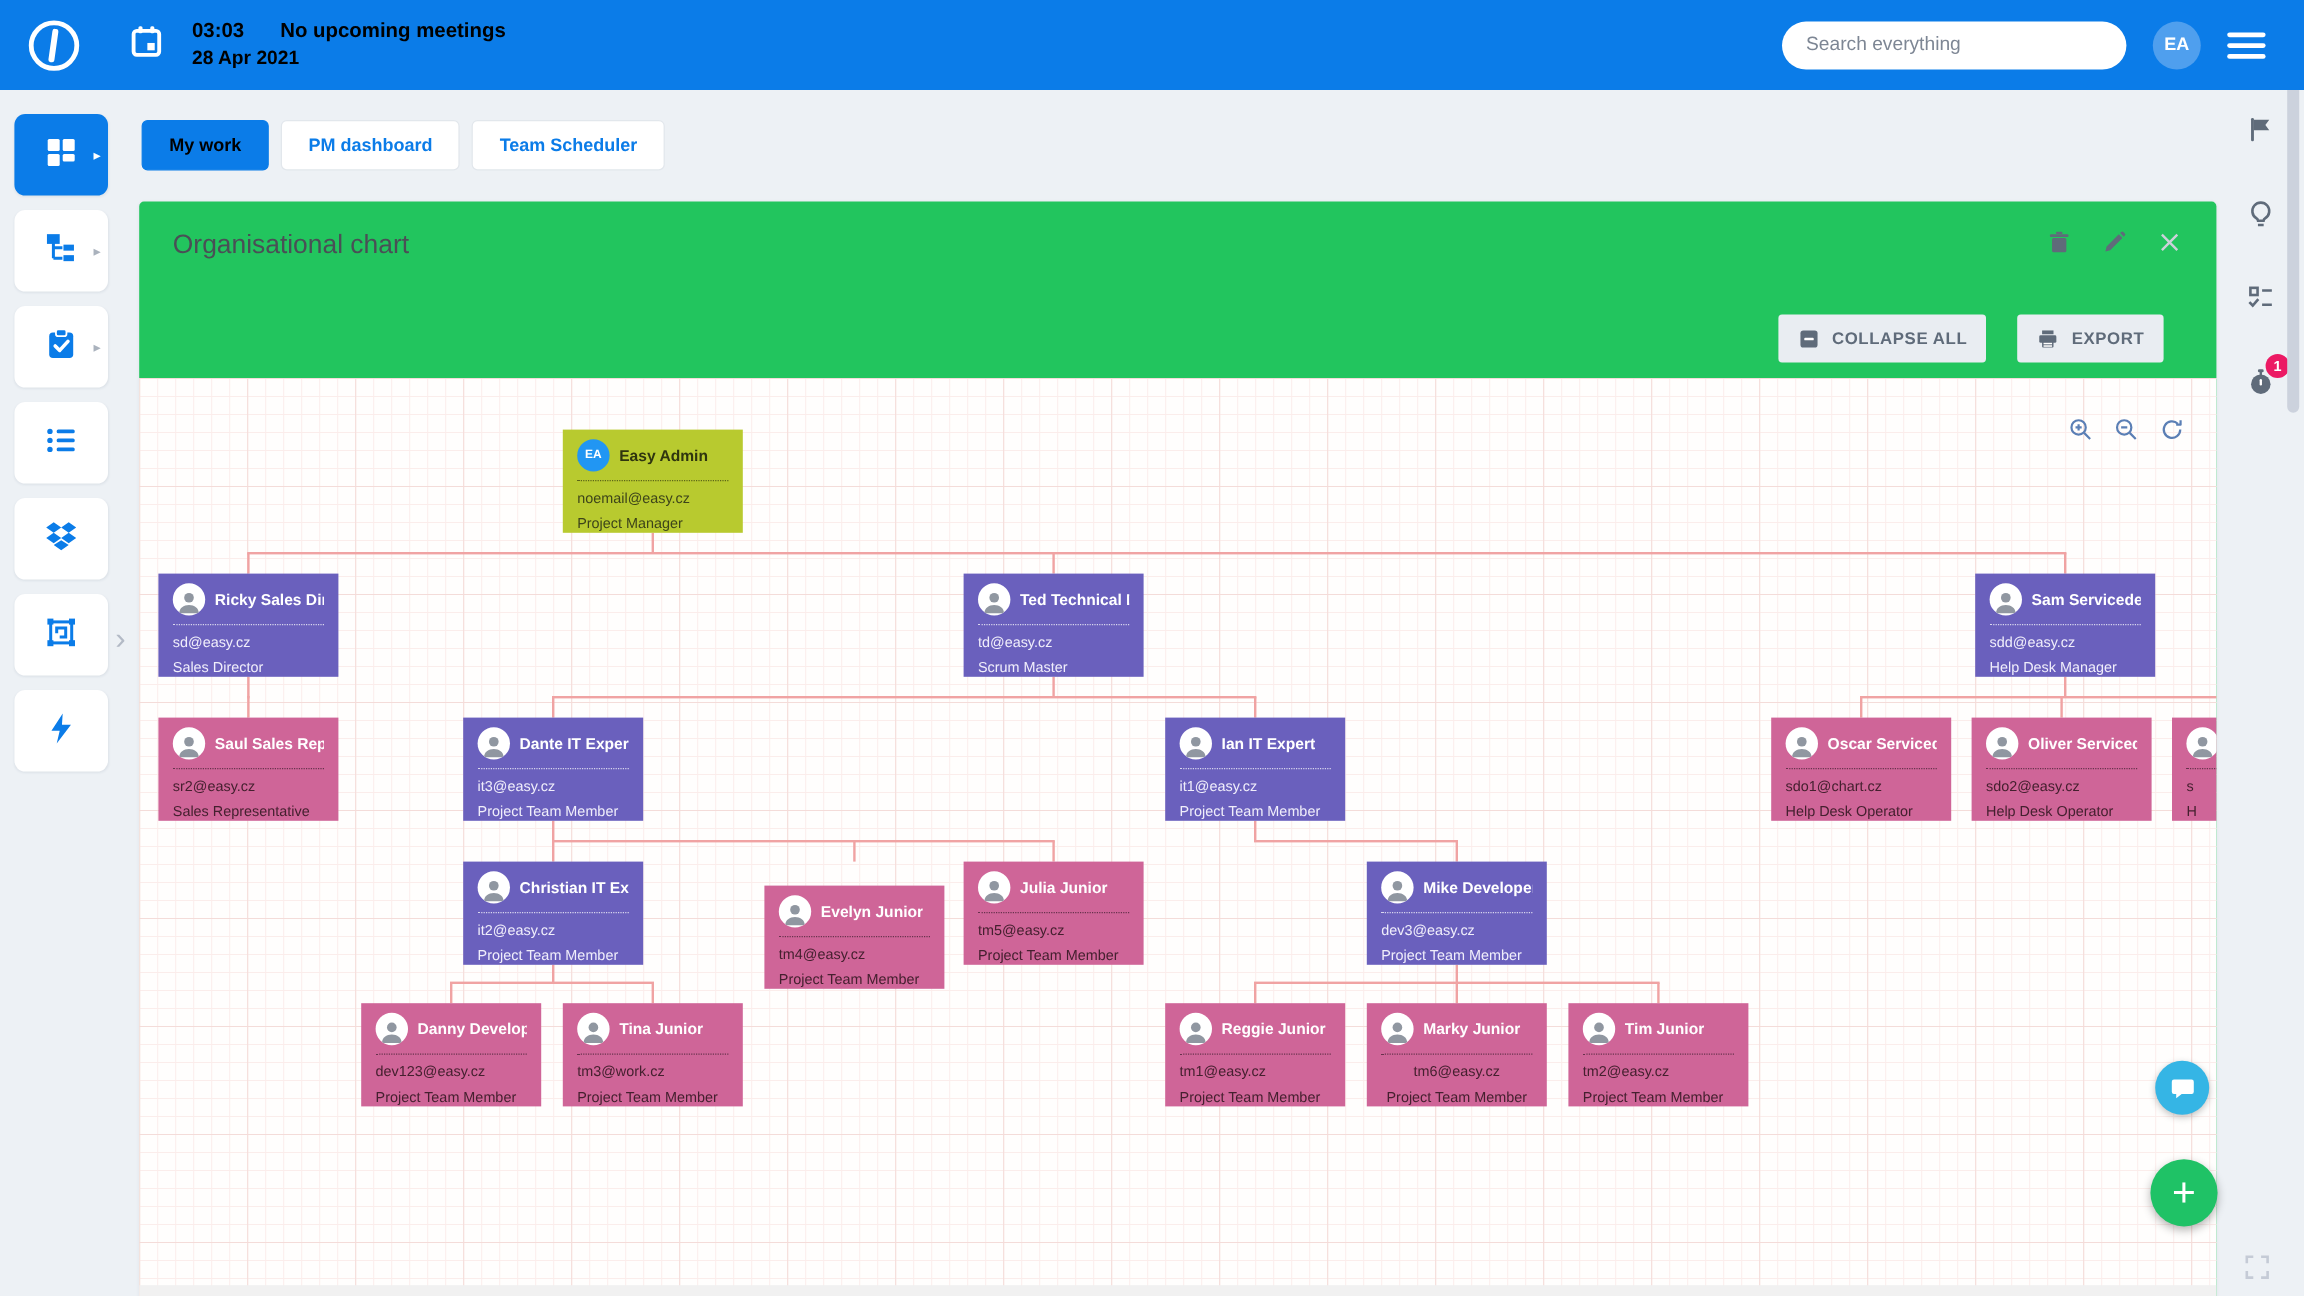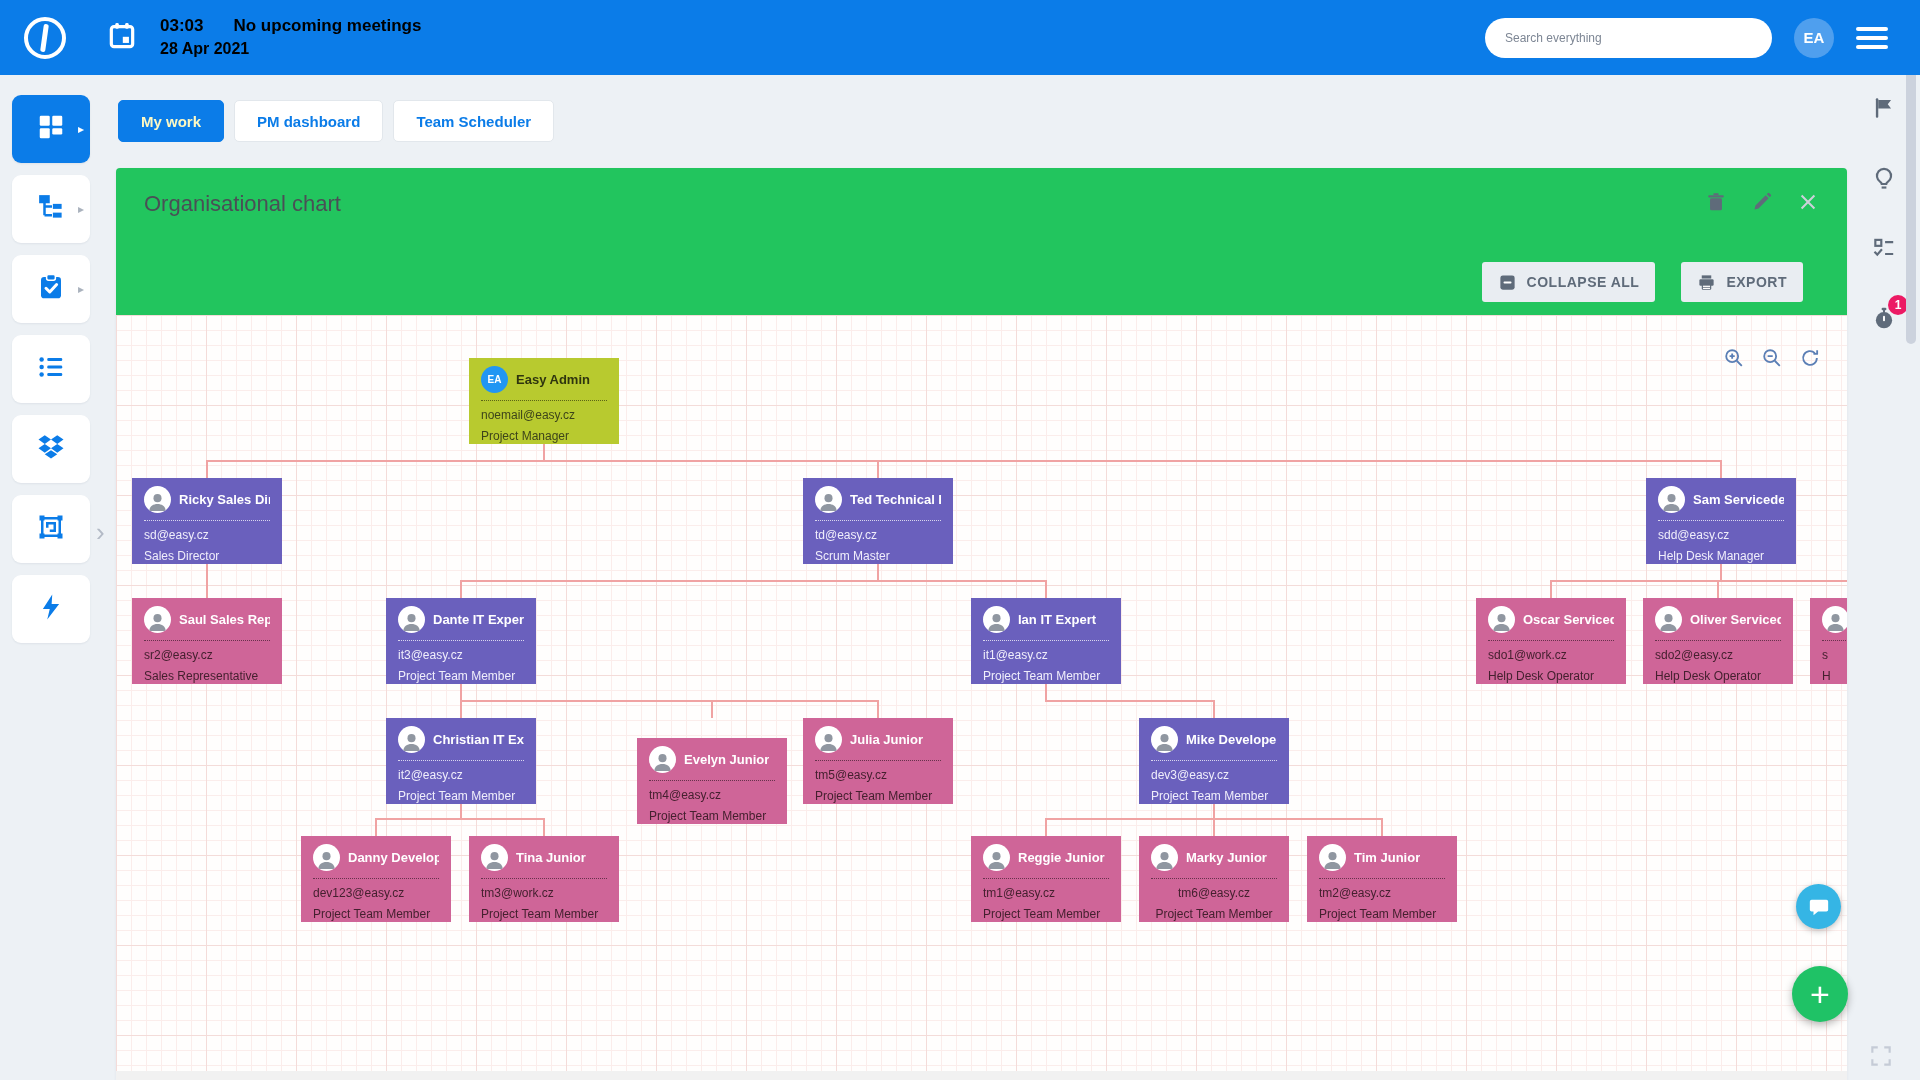--- a/index.html
+++ b/index.html
@@ -11,21 +11,21 @@
     background:#0b7ce8; display:flex; align-items:center; z-index:50; }
   .logo-wrap { width:42px; height:42px; margin-left:24px; position:relative; }
   .logo-ring { position:absolute; inset:0; border:4px solid #fff; border-radius:50%; }
   .logo-bar { position:absolute; left:18px; top:7px; width:5px; height:28px; background:#fff; border-radius:2px; transform:rotate(8deg); }
   .cal-icon { margin-left:40px; }
   .meet-block { margin-left:22px; color:#000000; line-height:1.35; }
   .meet-top { font-size:17px; font-weight:700; display:flex; gap:30px; }
   .meet-date { font-size:16px; font-weight:600; }
   .top-right { position:absolute; right:18px; top:0; height:75px; display:flex; align-items:center; gap:22px; }
   .search-pill { width:287px; height:40px; background:#fff; border:none; border-radius:20px;
-    padding:0 20px; font-size:12px; color:#444; outline:none; font-family:inherit; }
+    padding:0 20px; font-size:16px; color:#444; outline:none; font-family:inherit; }
   .search-pill::placeholder { color:#7d8694; }
   .avatar-top { width:40px; height:40px; border-radius:50%; background:#4f9fee; color:#fff;
     font-size:15px; font-weight:700; display:flex; align-items:center; justify-content:center; }
   .burger { width:32px; display:flex; flex-direction:column; gap:5px; cursor:pointer; margin-right:14px; }
   .burger span { height:4px; background:#fff; border-radius:2px; }
 
   
   .left-rail { position:absolute; left:0; top:75px; width:100px; height:1005px; }
   .rail-items { display:flex; flex-direction:column; gap:12px; padding:20px 0 0 12px; }
   .rail-btn { width:78px; height:68px; background:#fff; border-radius:9px;
@@ -48,21 +48,21 @@
     display:flex; align-items:center; justify-content:center; }
   .fullscreen-ico { position:absolute; right:26px; top:968px; }
   .v-scrollbar { position:absolute; right:4px; top:48px; width:10px; height:296px;
     border-radius:5px; background:#ccd2dd; }
 
   
   .tabs { position:absolute; left:118px; top:100px; display:flex; gap:10px; }
   .tab { height:42px; padding:0 22px; border-radius:5px; font-size:15px; font-weight:700;
     display:flex; align-items:center; cursor:pointer; background:#fff; color:#0b7ce8;
     border:1px solid #e2e7ec; }
-  .tab.active { background:#0b7ce8; color:#fef9c3; border-color:#0b7ce8; }
+  .tab.active { background:#0b7ce8; color:#000000; border-color:#0b7ce8; }
 
   
   .panel { position:absolute; left:116px; top:168px; width:1731px; height:912px;
     background:#22c55e; border-radius:4px 4px 0 0; box-shadow:0 1px 3px rgba(40,60,90,.07); }
   .panel-head { height:72px; display:flex; align-items:center; padding:0 28px; }
   .panel-title { font-size:22px; color:#4a4f56; }
   .head-actions { margin-left:auto; display:flex; align-items:center; gap:24px; }
   .head-actions svg { width:22px; height:22px; cursor:pointer; }
   .toolbar { height:75px; display:flex; align-items:flex-start; justify-content:flex-end;
     gap:26px; padding:22px 44px 0 0; }
@@ -452,21 +452,21 @@
           <div class="node-head">
             <span class="node-avatar">
               <svg viewBox="0 0 24 24" fill="#9097a1">
                 <circle cx="12" cy="8.5" r="4.2"></circle>
                 <path d="M3.5 22c0-4.8 3.9-7.3 8.5-7.3s8.5 2.5 8.5 7.3z"></path>
               </svg>
             </span>
             <span class="node-name">Oscar Servicedes...</span>
           </div>
           <div class="node-sep"></div>
-          <div class="node-line">sdo1@work.cz</div>
+          <div class="node-line">sdo1@chart.cz</div>
           <div class="node-line">Help Desk Operator</div>
         </div>
         <div class="node pink" style="left: 1527px; top: 283px;">
           <div class="node-head">
             <span class="node-avatar">
               <svg viewBox="0 0 24 24" fill="#9097a1">
                 <circle cx="12" cy="8.5" r="4.2"></circle>
                 <path d="M3.5 22c0-4.8 3.9-7.3 8.5-7.3s8.5 2.5 8.5 7.3z"></path>
               </svg>
             </span>

